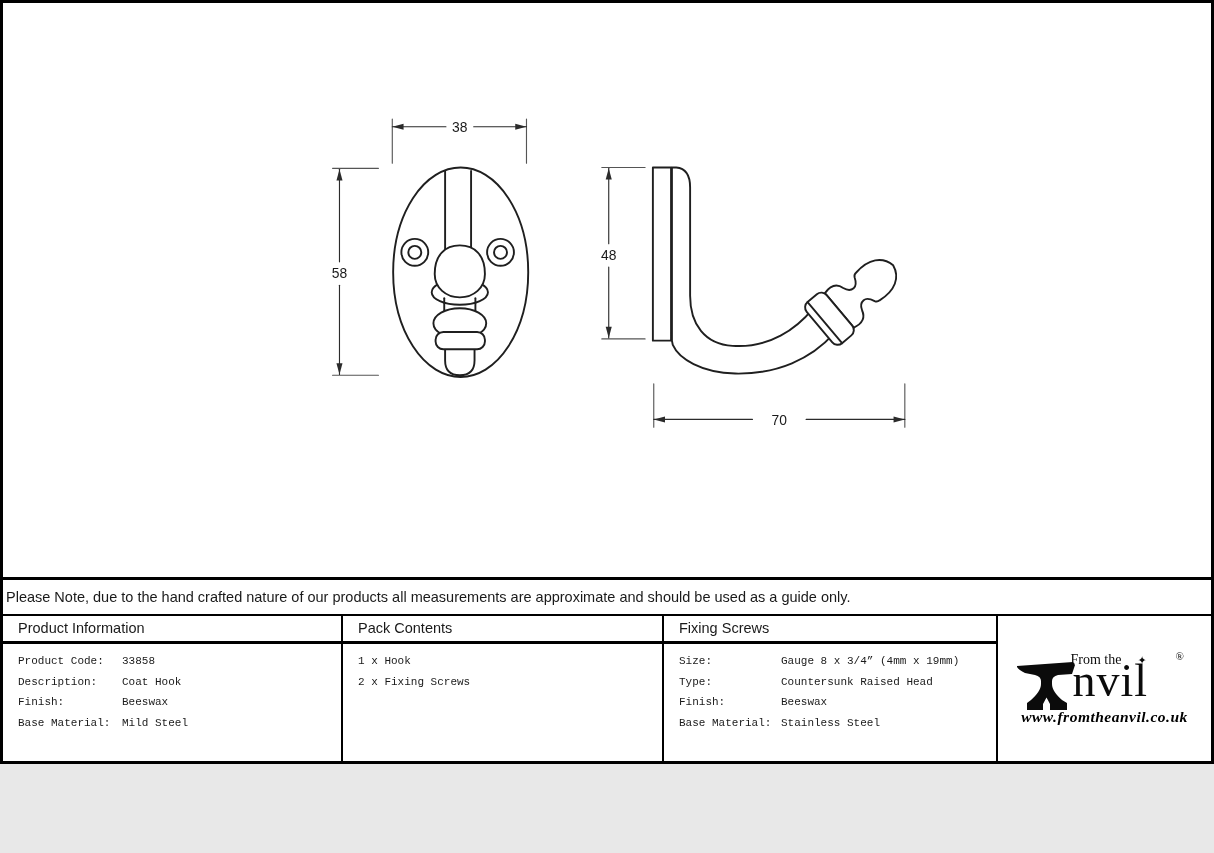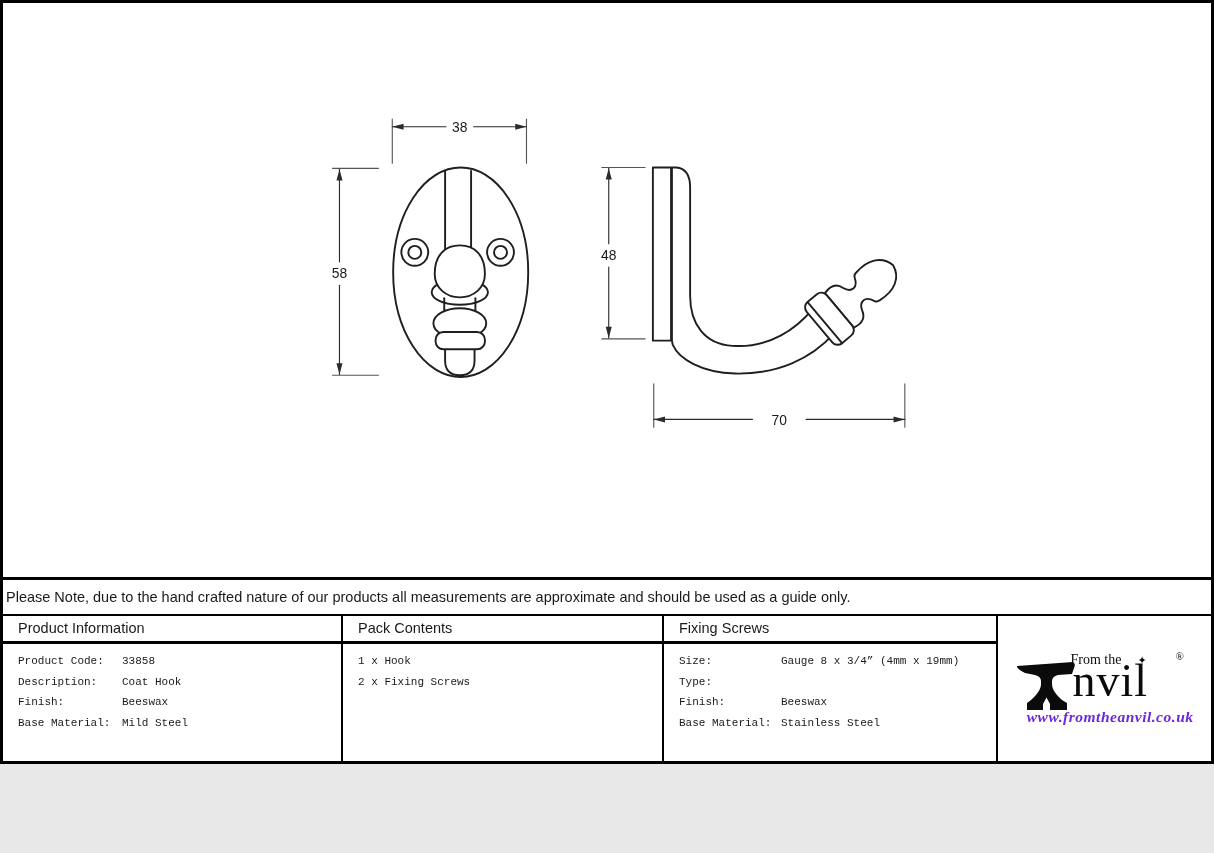--- a/index.html
+++ b/index.html
@@ -48,23 +48,23 @@
   .logo-nvil{
     position:absolute;left:57px;top:7px;line-height:1;
     font-family:"Liberation Serif",serif;font-size:46px;color:#0b0b0b;
     letter-spacing:1px;
   }
   .logo-reg{
     position:absolute;left:160px;top:-1px;
     font-family:"Liberation Serif",serif;font-size:11px;color:#0b0b0b;
   }
   .logo-url{
-    position:absolute;left:0;right:0;top:57px;text-align:right;
+    position:absolute;left:0;right:0;top:57px;text-align:center;
     font-family:"Liberation Serif",serif;font-style:italic;font-weight:bold;
-    font-size:15.5px;color:#6d28d9;letter-spacing:0.5px;
+    font-size:15.5px;color:#000000;letter-spacing:0.5px;
   }
   .dim-text{font-family:"Liberation Sans",sans-serif;font-size:16px;fill:#1a1a1a;}
 </style>
 </head>
 <body>
 
 <div class="sheet">
 
   <div class="drawing-area">
     <svg viewBox="0 0 1208 663">
@@ -218,20 +218,21 @@
       <div class="pc-line">2 x Fixing Screws</div>
     </div>
 
     <div class="bcell cb">
       <div class="kv-row fs">
         <span>Size:</span>
         <span>Gauge 8 x 3/4” (4mm x 19mm)</span>
       </div>
       <div class="kv-row fs">
         <span>Type:</span>
+        <span>Countersunk Raised Head</span>
       </div>
       <div class="kv-row fs">
         <span>Finish:</span>
         <span>Beeswax</span>
       </div>
       <div class="kv-row fs">
         <span>Base Material:</span>
         <span>Stainless Steel</span>
       </div>
     </div>

